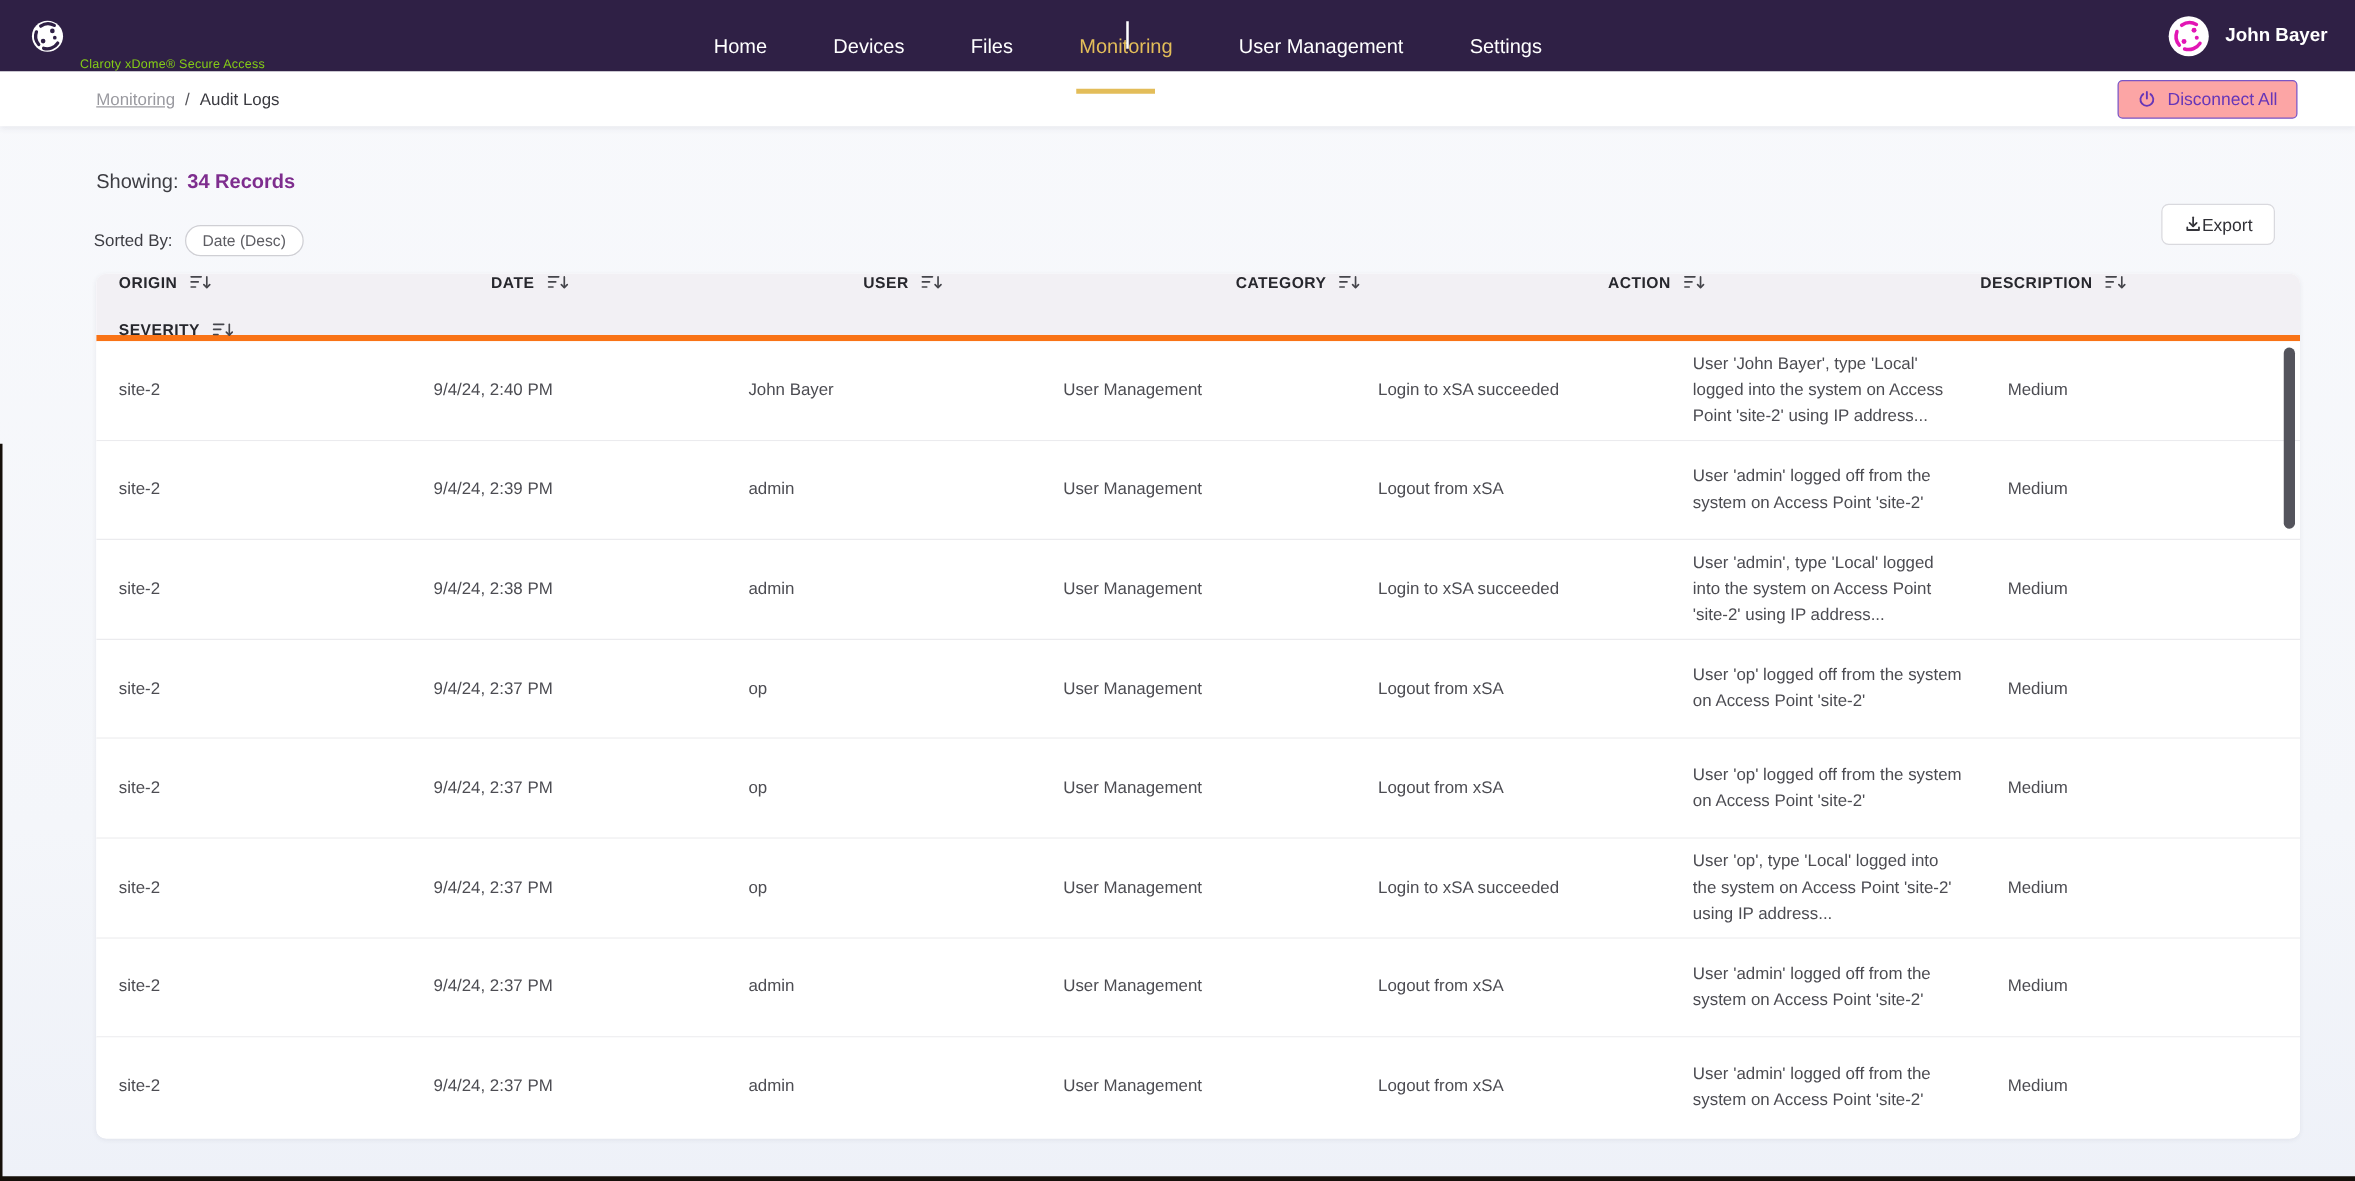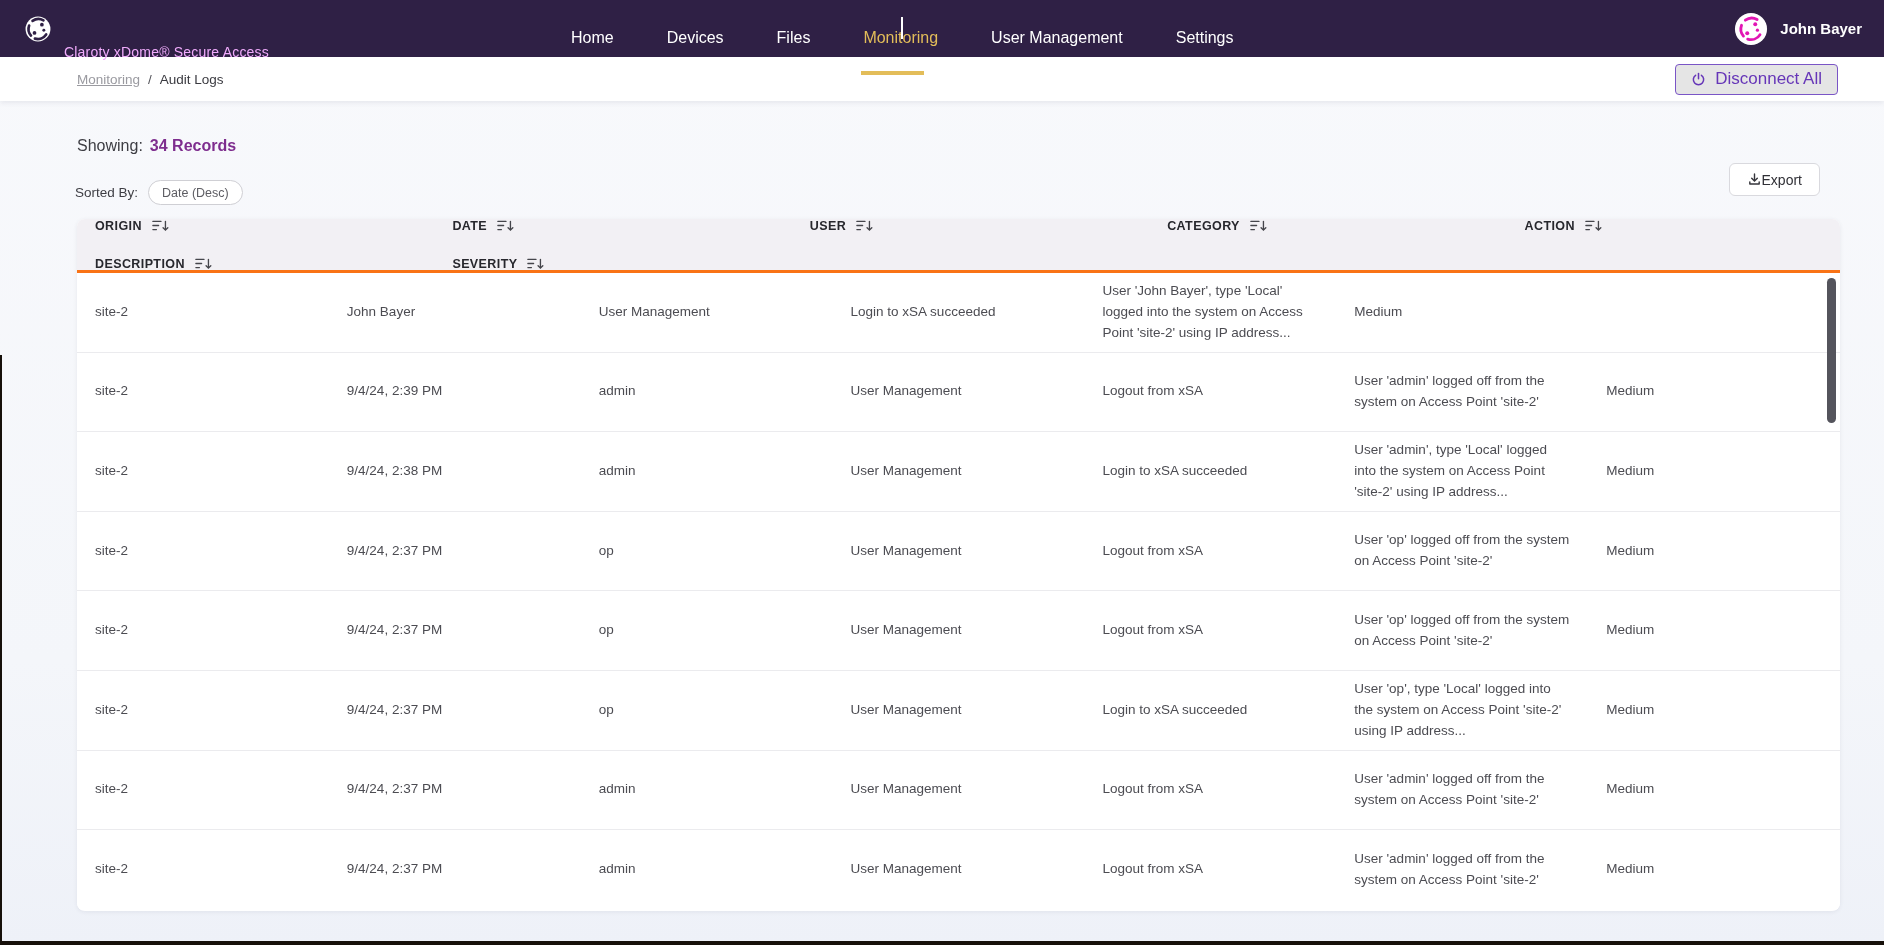--- a/index.html
+++ b/index.html
@@ -11,21 +11,21 @@
     color:#3c3c42;
   }
 
   
   .navbar {
     position:absolute; top:0; left:0; right:0; height:57px;
     background:#2f2045; display:flex; align-items:center; z-index:10;
   }
   .brand { display:flex; align-items:center; gap:12px; padding-left:24px; }
   .brand-logo { width:28px; height:28px; display:block; }
-  .brand-name { color:#f0abfc; font-size:14px; letter-spacing:.2px;margin-top:46px; }
+  .brand-name { color:#84cc16; font-size:10px; letter-spacing:.2px;margin-top:46px; }
   .nav-items { position:absolute; left:571px; top:0; height:75px; display:flex; gap:53px; }
   .nav-item {
     position:relative; height:100%; display:flex; align-items:center;
     color:#ffffff; font-size:16px; cursor:pointer; white-space:nowrap;
   }
   .nav-item.active { color:#e3bd59; }
   .nav-item.active::after {
     content:""; position:absolute; left:-2px; right:14px; bottom:0; height:4px; background:#e3bd59;
   }
   .nav-caret { position:absolute; left:38px; top:17px; width:2px; height:22px; background:#ffffff; }
@@ -38,22 +38,22 @@
     position:absolute; top:57px; left:0; right:0; height:44px; background:#ffffff;
     box-shadow:0 2px 5px rgba(60,60,90,.09); display:flex; align-items:center;
     justify-content:space-between; padding:0 46px 0 77px; z-index:5;
   }
   .breadcrumb { display:flex; align-items:center; gap:8px; font-size:13.5px; }
   .crumb-link { color:#9a9aa0; text-decoration:underline; cursor:pointer; }
   .crumb-sep { color:#55555b; }
   .crumb-current { color:#3a3a40; }
   .btn-disconnect {
     display:flex; align-items:center; gap:9px; height:31px; padding:0 15px;
-    background:#e5e5e5; border:1px solid #7a55c6; border-radius:4px;
-    color:#6636b8; font-size:17px; cursor:pointer; font-family:inherit;
+    background:#fca5a5; border:1px solid #7a55c6; border-radius:4px;
+    color:#6636b8; font-size:14px; cursor:pointer; font-family:inherit;
   }
 
   
   .showing-row { position:absolute; top:137px; left:77px; display:flex; gap:7px; font-size:16px; align-items:center; }
   .showing-label { color:#3d3d43; }
   .records-count { color:#7e2d8e; font-weight:bold; }
   .sorted-row { position:absolute; top:180px; left:75px; display:flex; gap:10px; font-size:13.5px; align-items:center; }
   .sorted-label { color:#3d3d43; }
   .sort-chip {
     display:flex; align-items:center; height:25px; padding:0 13px;
@@ -67,22 +67,22 @@
     cursor:pointer; font-family:inherit;
   }
 
   
   .table-card {
     position:absolute; left:77px; right:44px; top:219px; height:692px;
     background:#ffffff; border-radius:8px; box-shadow:0 1px 4px rgba(50,50,80,.08);
     overflow:hidden;
   }
   .thead {
-    display:grid; grid-template-columns:repeat(5,1fr); height:54px;
-    background:#f2f0f4; border-bottom:3px solid #f97316; align-items:center;gap:24px;
+    display:grid; grid-template-columns:repeat(6,1fr); height:54px;
+    background:#f2f0f4; border-bottom:5px solid #f97316; align-items:center;gap:24px;
   }
   .th {
     display:flex; align-items:center; gap:9px; padding-left:18px;
     font-size:12.5px; font-weight:bold; color:#27272d; letter-spacing:.4px;
     text-transform:uppercase; cursor:pointer;
   }
   .sort-icon { flex:0 0 auto; display:block; }
   .tbody { }
   .tr {
     display:grid; grid-template-columns:repeat(7,1fr); height:79.6px;
@@ -274,20 +274,21 @@
       <path d="M2 6.5h6"></path>
       <path d="M2 10.8h3.7"></path>
       <path d="M15.2 2.3v8.6"></path>
       <path d="M12.7 8.8l2.5 2.5 2.5-2.5"></path>
     </svg>
   </div>
 </div>
   <div class="tbody">
   <div class="tr">
     <div class="td">site-2</div>
+    <div class="td">9/4/24, 2:40 PM</div>
     <div class="td">John Bayer</div>
     <div class="td">User Management</div>
     <div class="td">Login to xSA succeeded</div>
     <div class="td desc">User 'John Bayer', type 'Local' logged into the system on Access Point 'site-2' using IP address...</div>
     <div class="td">Medium</div>
   </div>
 
   <div class="tr">
     <div class="td">site-2</div>
     <div class="td">9/4/24, 2:39 PM</div>

